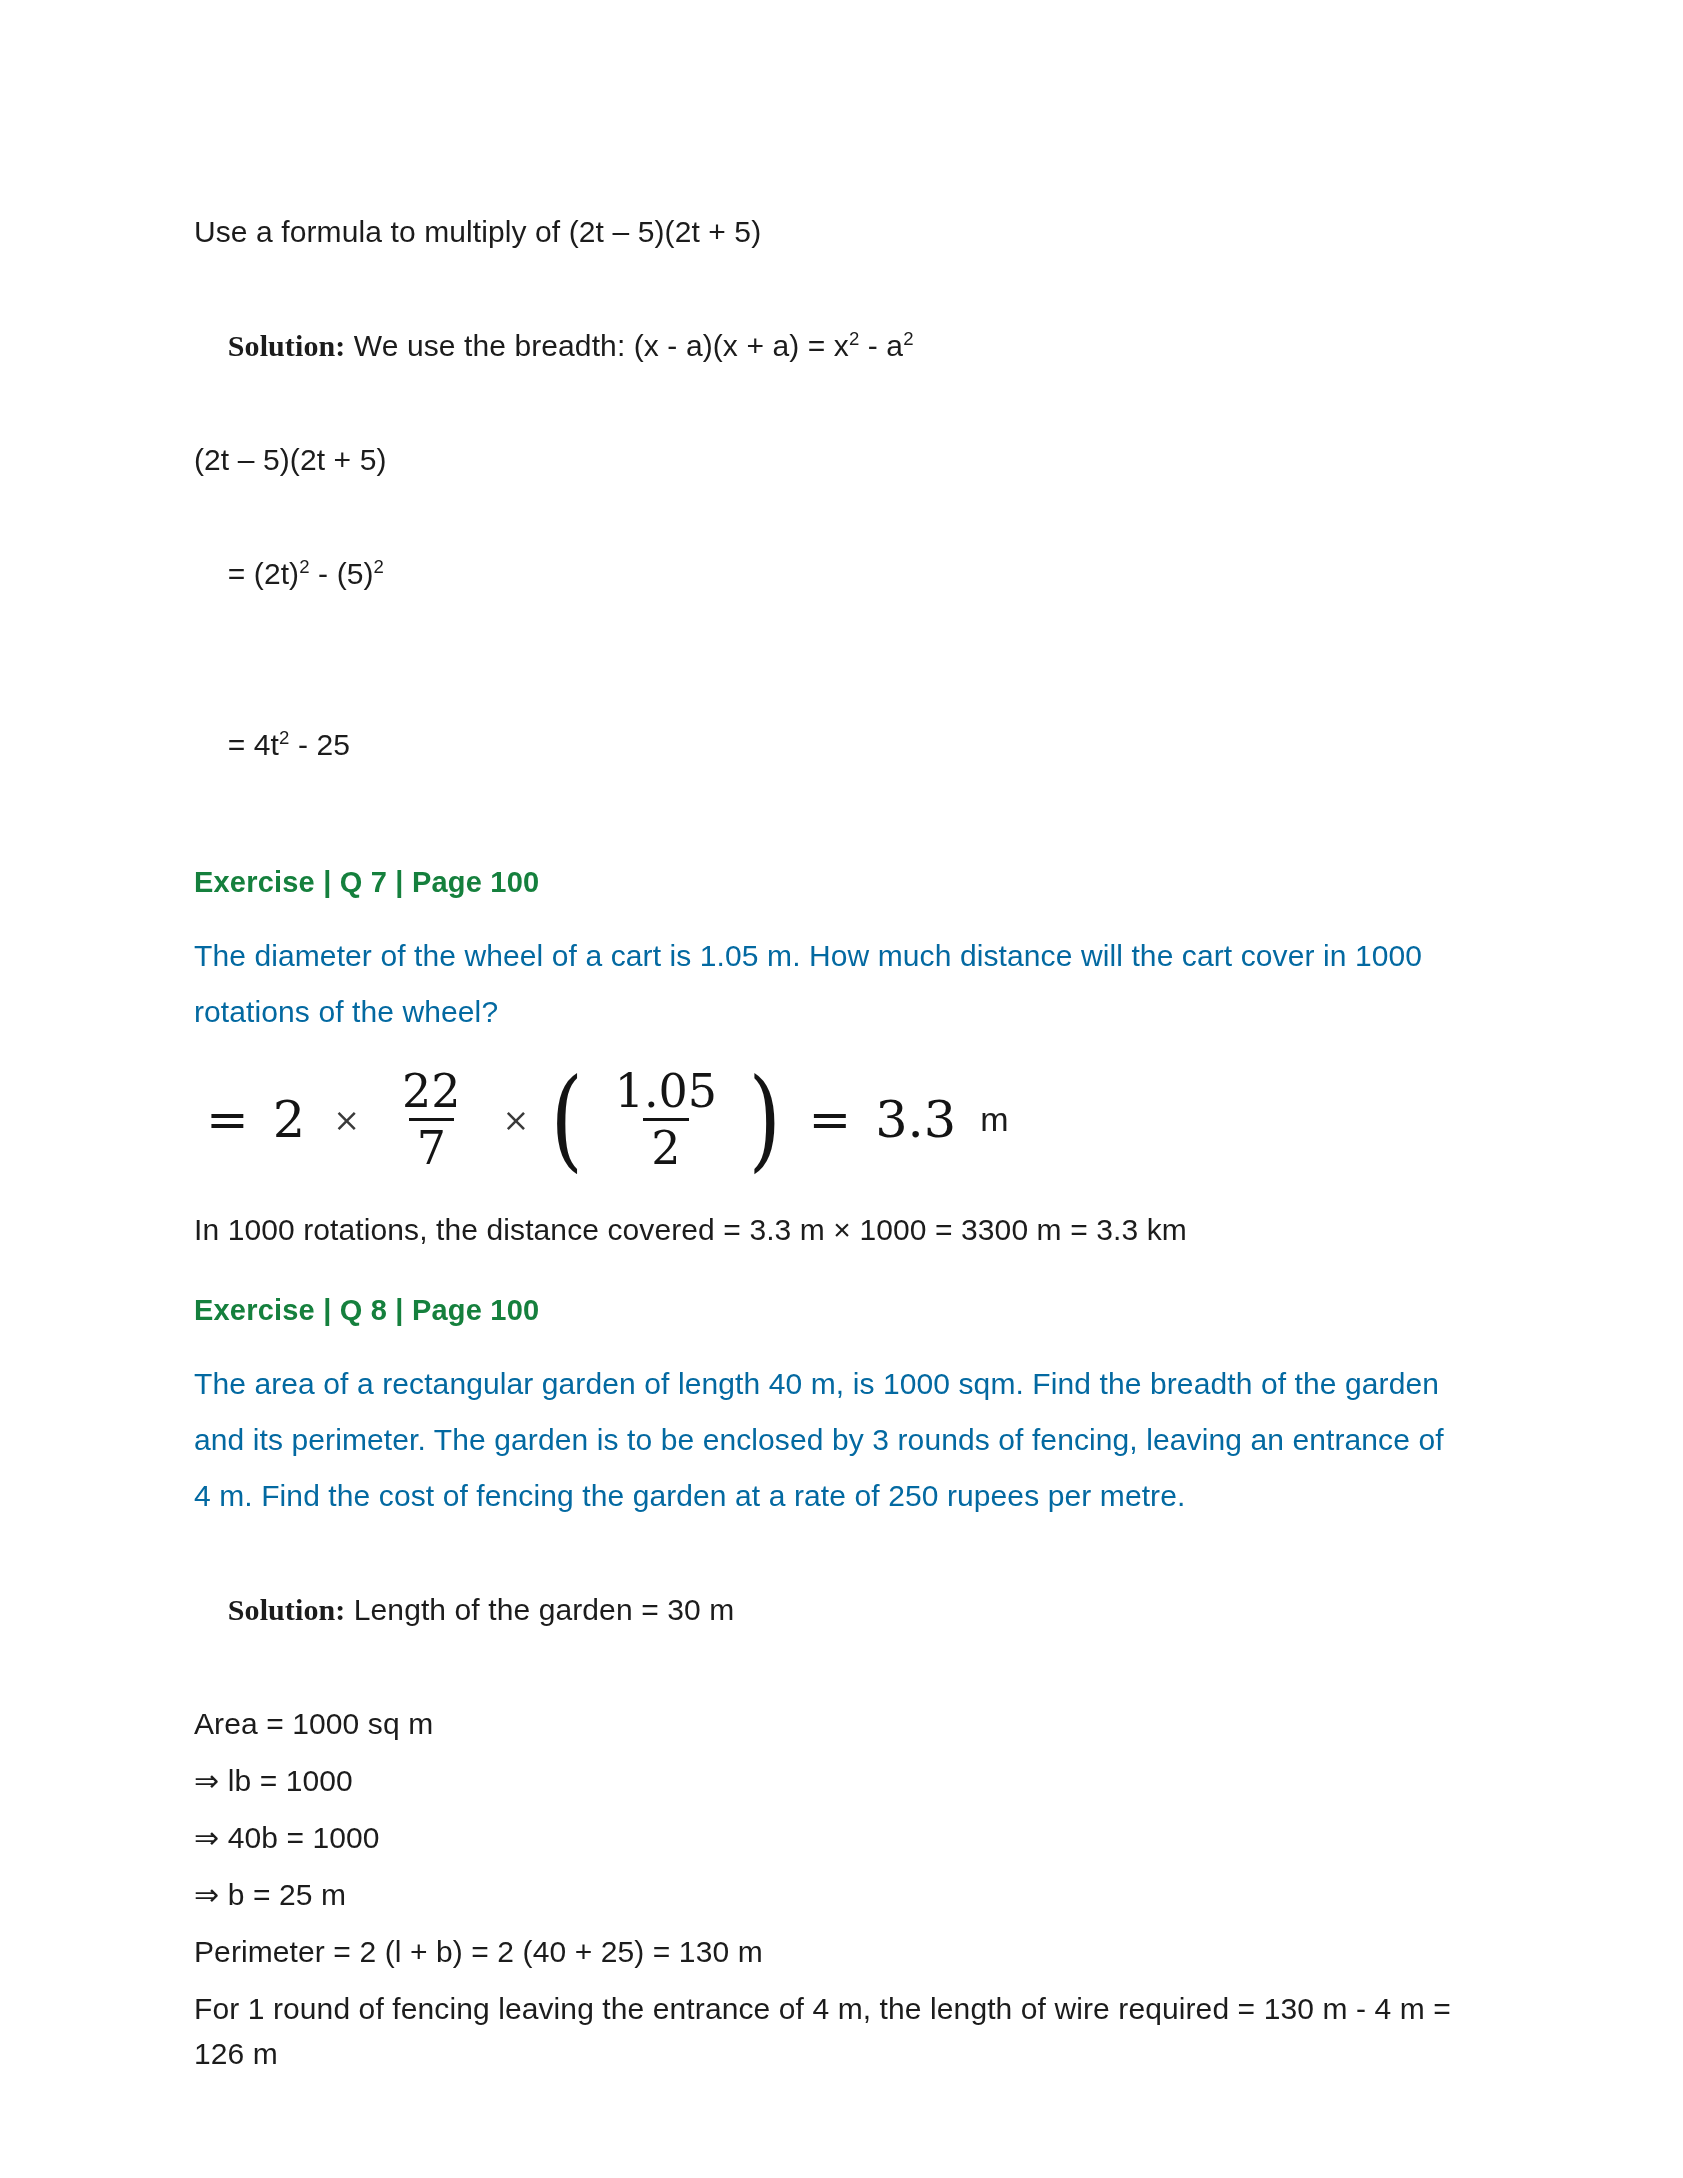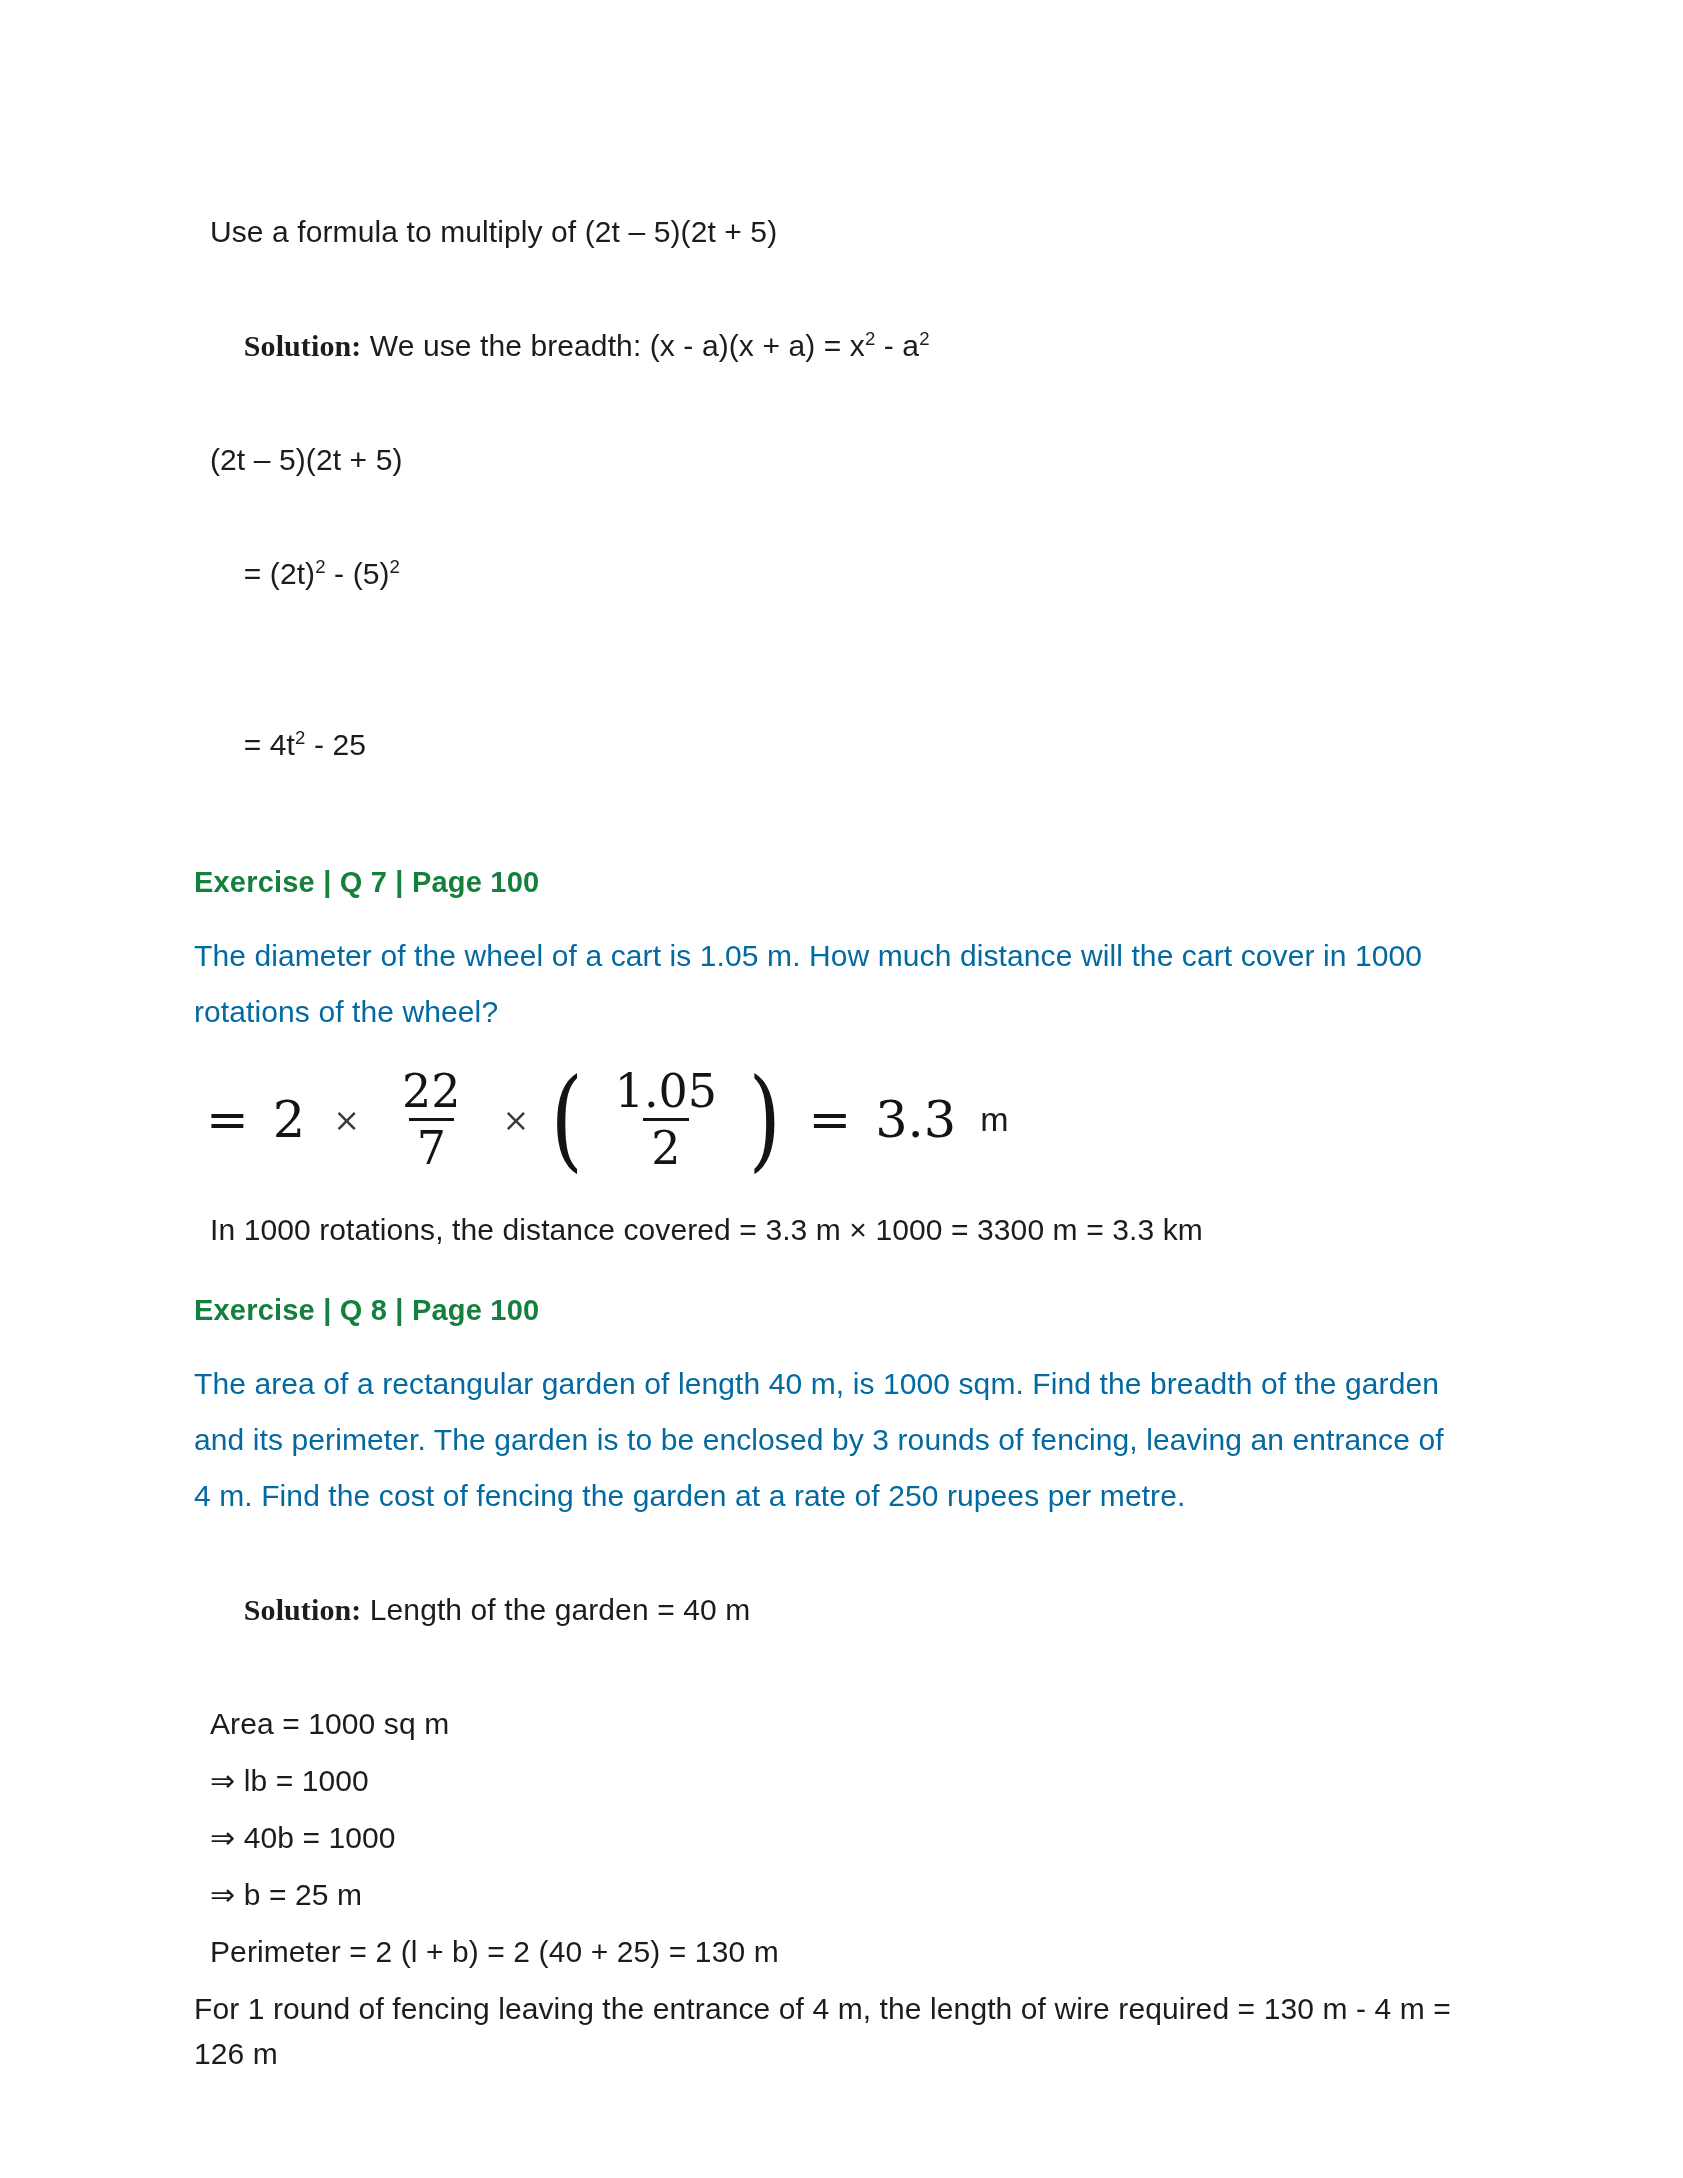--- a/index.html
+++ b/index.html
@@ -24,21 +24,20 @@
     background: #ffffff;
     box-sizing: border-box;
     padding: 203px 228px 0 194px;
   }
   .body-line {
     font-size: 30px;
     line-height: 57px;
     color: #1c1c1c;
     letter-spacing: 0.1px;
     white-space: pre-wrap;
-    margin-left: 16px;
   }
   .para {
     font-size: 30px;
     line-height: 56px;
     color: #0369a1;
     letter-spacing: 0.1px;
     max-width: 1269px;
   }
   .para-tight {
     font-size: 30px;
@@ -170,21 +169,21 @@
 
   <div class="sp-before-head"></div>
 
   <div class="ex-heading">Exercise | Q 8 | Page 100</div>
 
   <div class="sp-after-head"></div>
 
   <div class="para">The area of a rectangular garden of length 40 m, is 1000 sqm. Find the breadth of the garden and its perimeter. The garden is to be enclosed by 3 rounds of fencing, leaving an entrance of 4 m. Find the cost of fencing the garden at a rate of 250 rupees per metre.</div>
 
   <div class="body-line">
-    <span class="lbl-bold">Solution:</span><span> Length of the garden = 40 m</span>
+    <span class="lbl-bold">Solution:</span><span> Length of the garden = 30 m</span>
   </div>
 
   <div class="body-line">Area = 1000 sq m</div>
   <div class="body-line">⇒ lb = 1000</div>
   <div class="body-line">⇒ 40b = 1000</div>
   <div class="body-line">⇒ b = 25 m</div>
   <div class="body-line">Perimeter = 2 (l + b) = 2 (40 + 25) = 130 m</div>
 
   <div class="sp-xs"></div>
 

